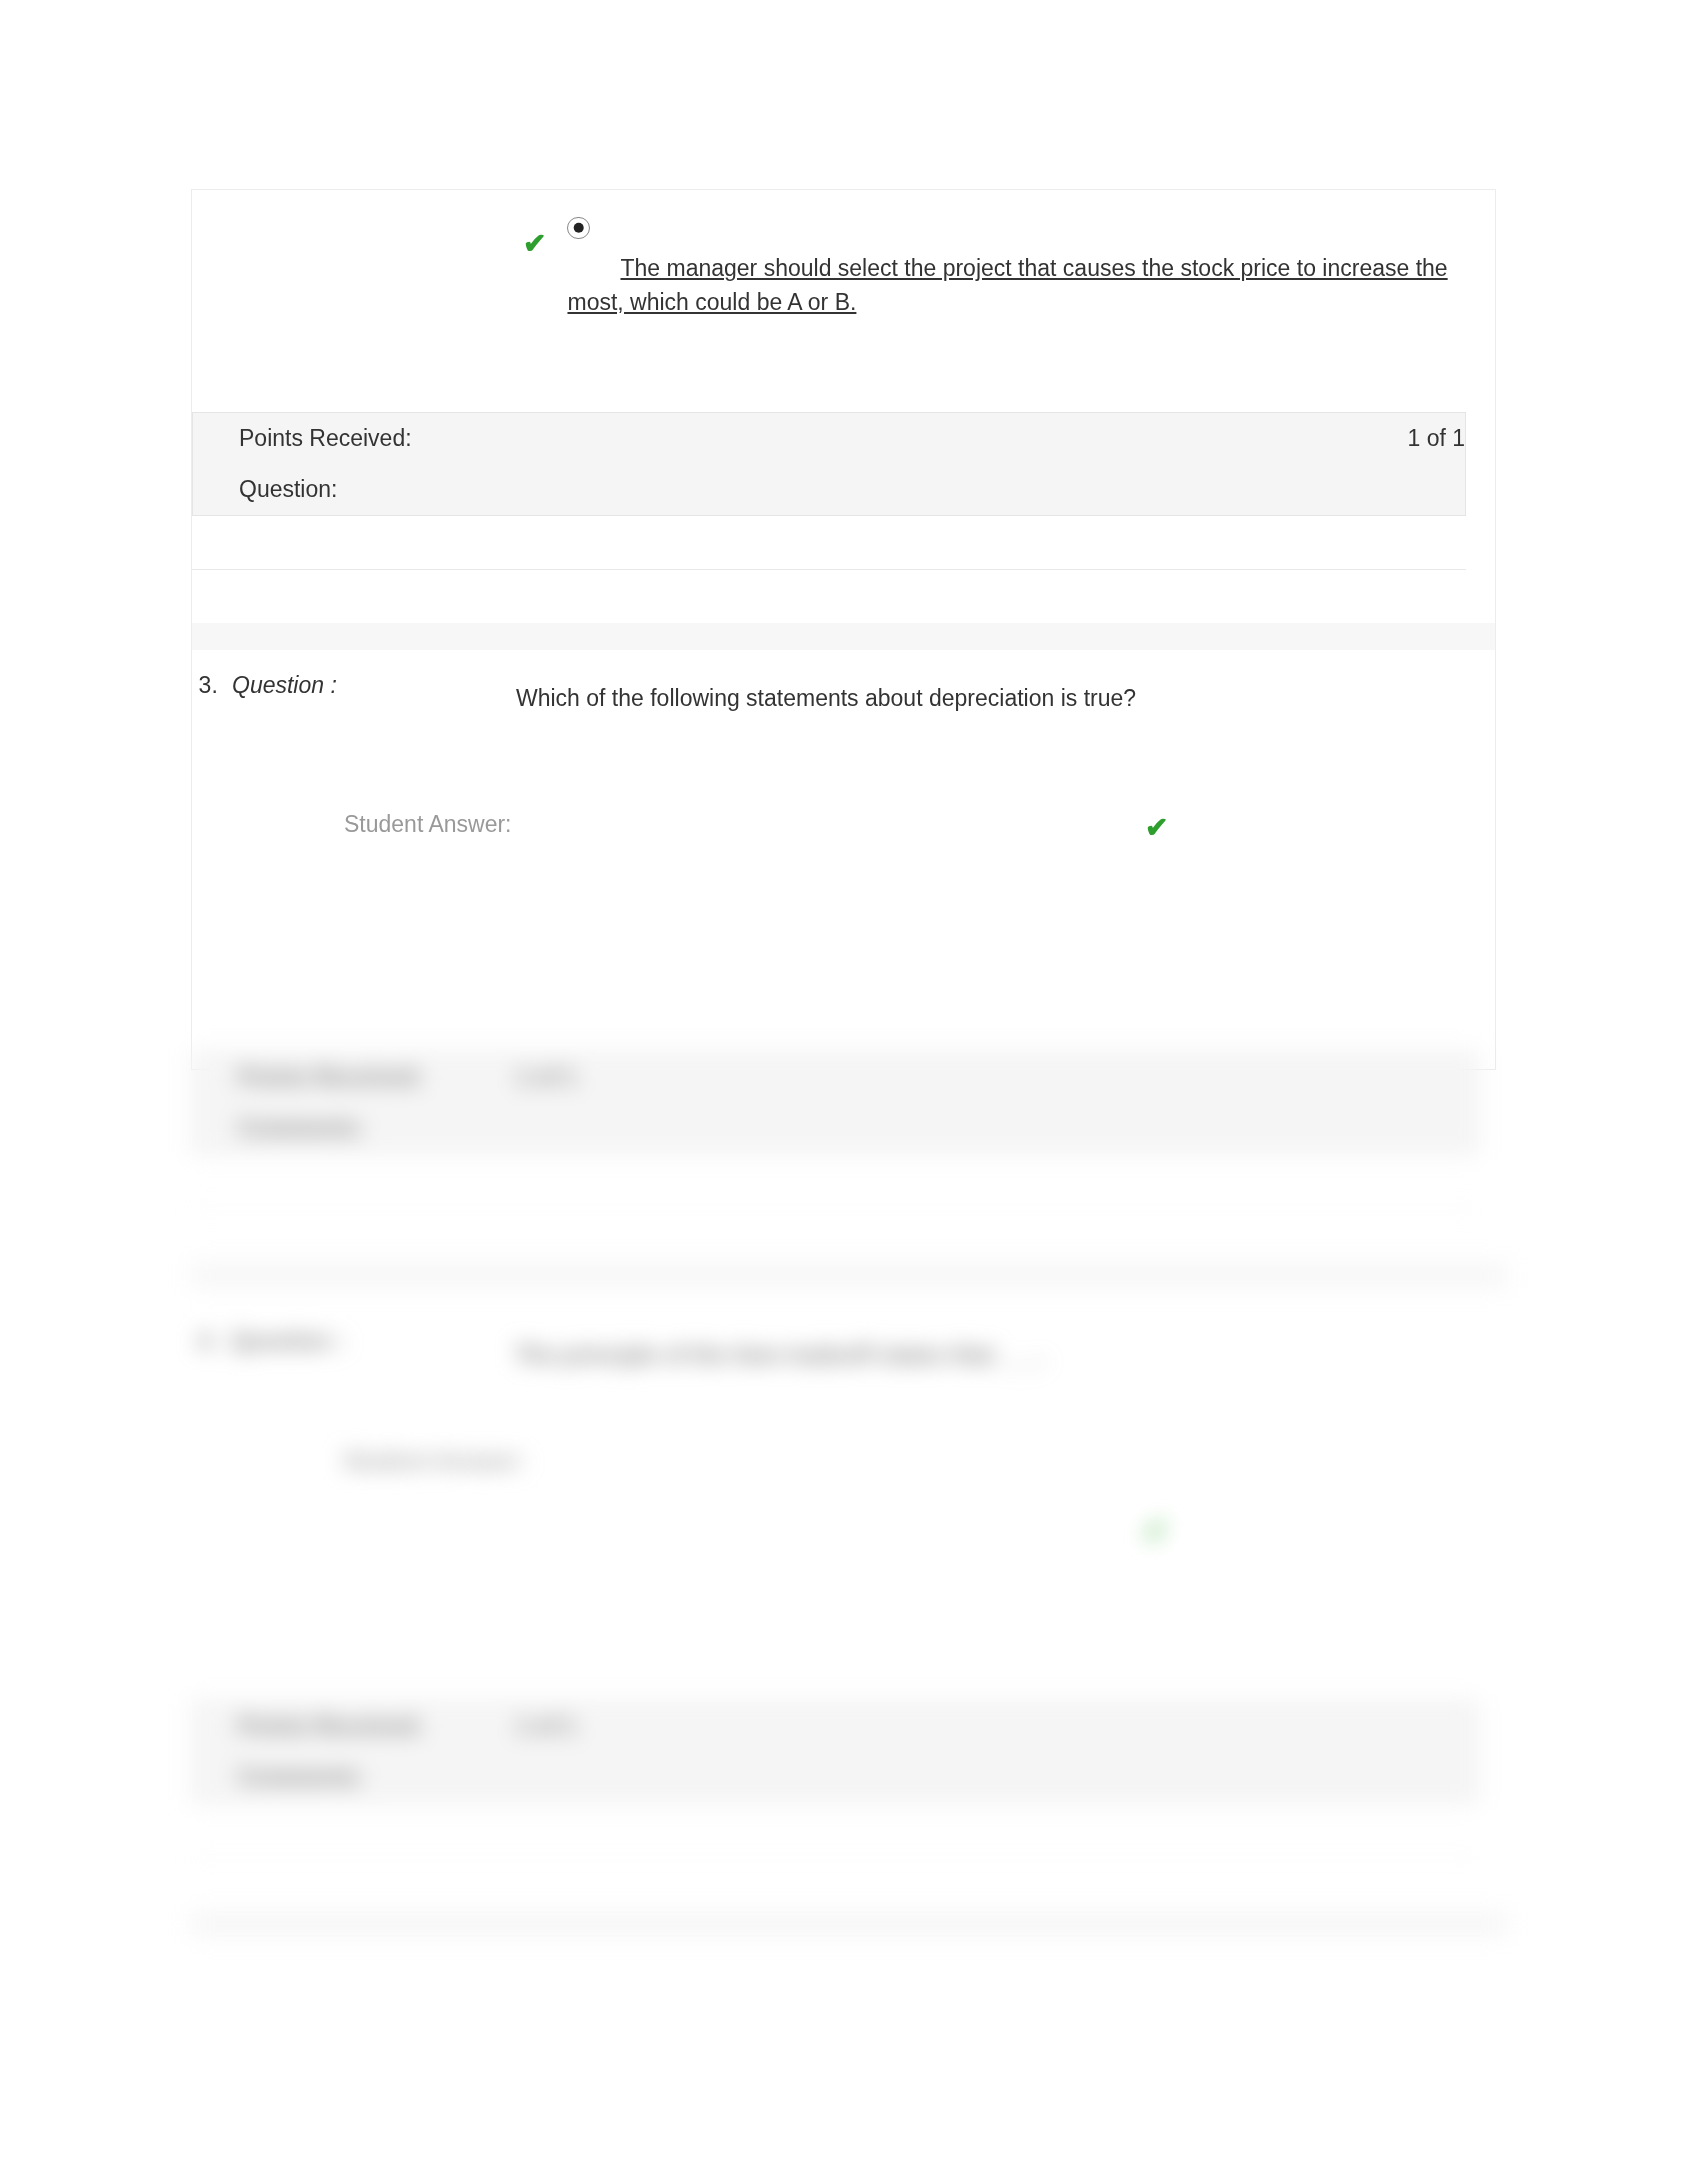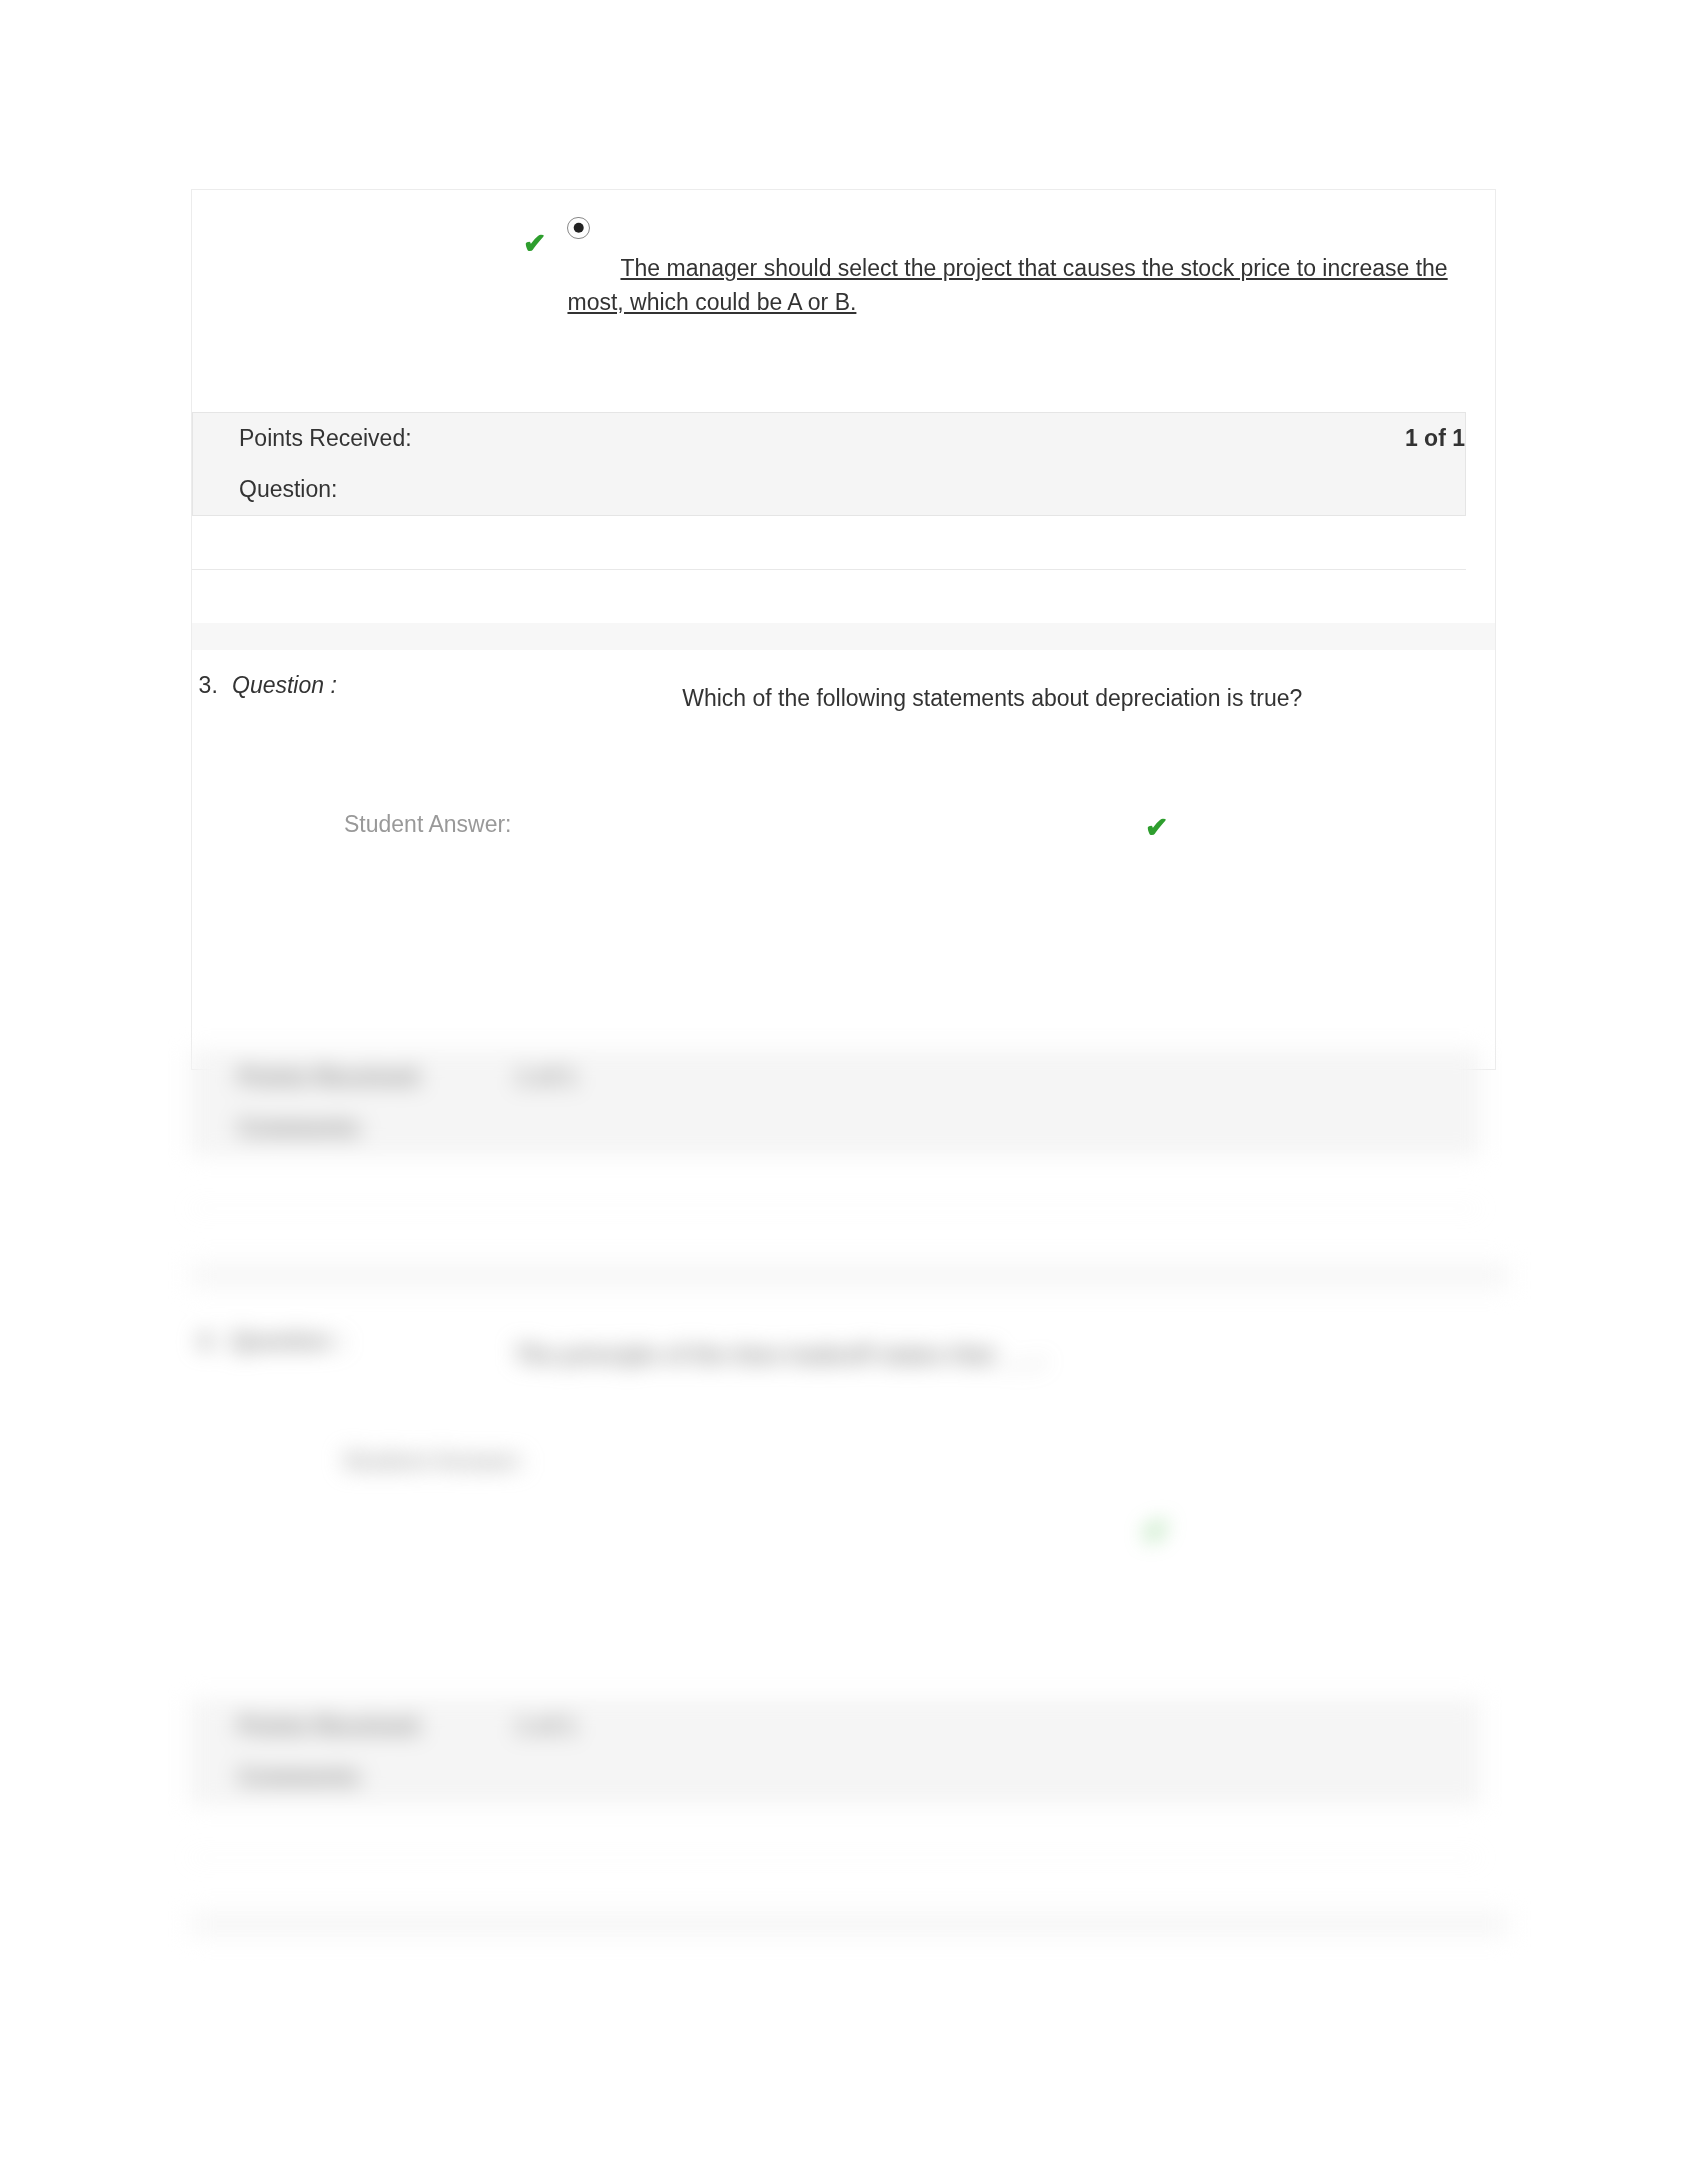--- a/index.html
+++ b/index.html
@@ -84,21 +84,21 @@
   }
   .points-row {
     display: flex;
     padding: 12px 0 12px 46px;
     justify-content: space-between;
   }
   .points-label {
     width: 278px;
   }
   .points-value {
-    font-weight: bold;
+    font-weight: normal;
   }
   .divider-row {
     height: 1.3px;
     background: #e8e8e8;
     margin: 53px 29px 0 0;
   }
   .separator {
     height: 26.5px;
     background: #f7f7f7;
     margin: 53px 0 0 0;
@@ -112,21 +112,20 @@
     padding-left: 6.6px;
   }
   .q-lbl-col {
     width: 284px;
     font-style: italic;
   }
   .q-text {
     flex: 1;
     padding-top: 13.2px;
     padding-right: 26.5px;
-    text-align: center;
   }
   .sa-row {
     display: flex;
     padding: 99px 29px 0 0;
   }
   .sa-spacer {
     width: 152px;
   }
   .sa-label {
     width: 761px;

